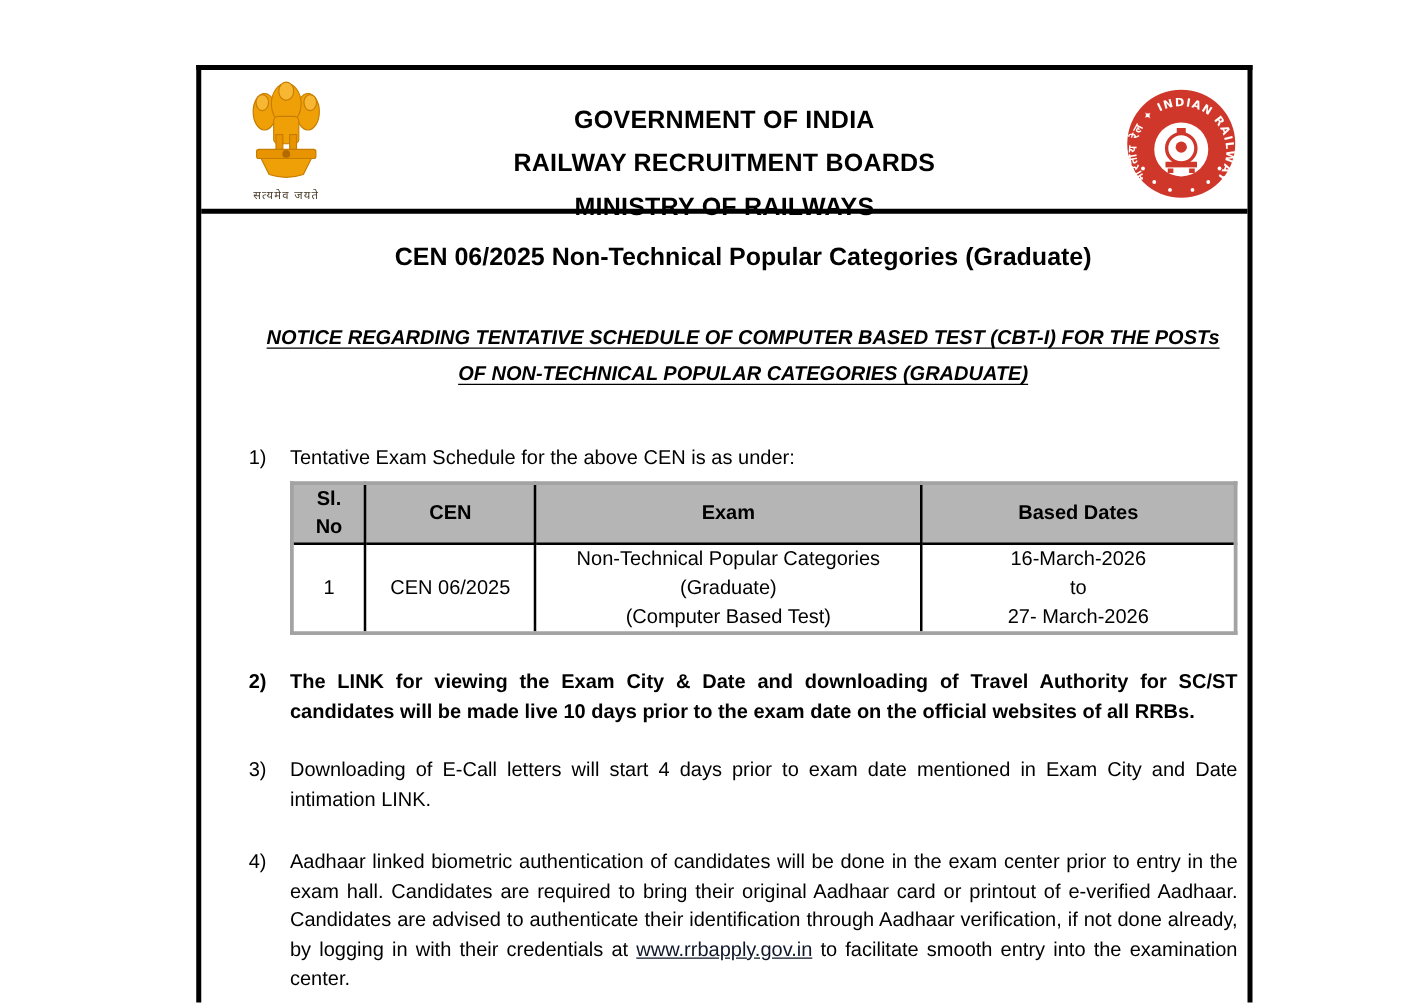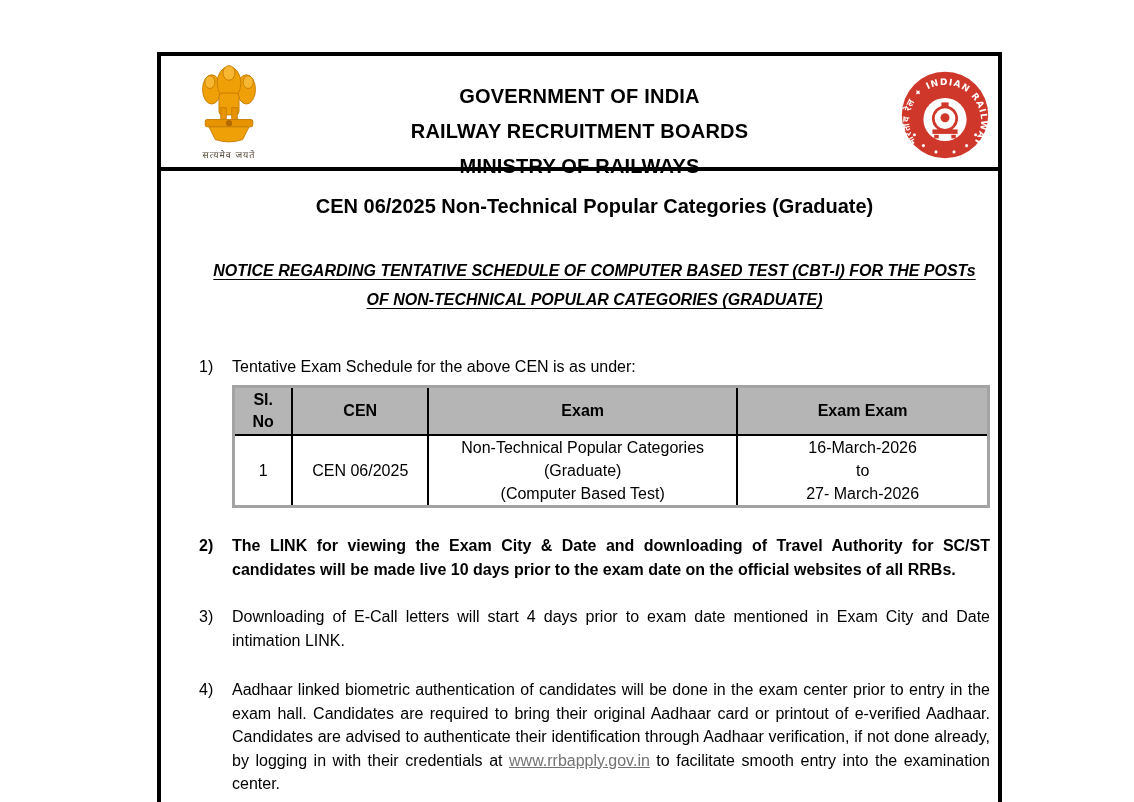--- a/index.html
+++ b/index.html
@@ -64,21 +64,21 @@
   .sched th, .sched td {
     border:2px solid #000; text-align:center; vertical-align:middle;
     white-space:pre-line; padding:0 4px; box-sizing:border-box;
   }
   .sched th {
     background:#b5b5b5; font-size:16px; font-weight:bold;
     height:49px; line-height:22px;
   }
   .sched td { font-size:16px; height:71px; line-height:23px; }
 
-  a.doc-link { color:#737373; text-decoration:underline; cursor:pointer; }
+  a.doc-link { color:#0f172a; text-decoration:underline; cursor:pointer; }
 </style>
 </head>
 <body>
 
 <div class="page">
   <div class="document">
 
     <div class="doc-header">
 
       <div class="emblem">
@@ -157,21 +157,21 @@
             <col style="width:136px">
             <col style="width:310px">
             <col style="width:252px">
         </colgroup>
         <thead>
           <tr>
             <th>Sl.
 No</th>
             <th>CEN</th>
             <th>Exam</th>
-            <th>Exam Exam</th>
+            <th>Based Dates</th>
           </tr>
         </thead>
         <tbody>
           <tr>
             <td>1</td>
             <td>CEN 06/2025</td>
             <td>Non-Technical Popular Categories
 (Graduate)
 (Computer Based Test)</td>
             <td>16-March-2026

